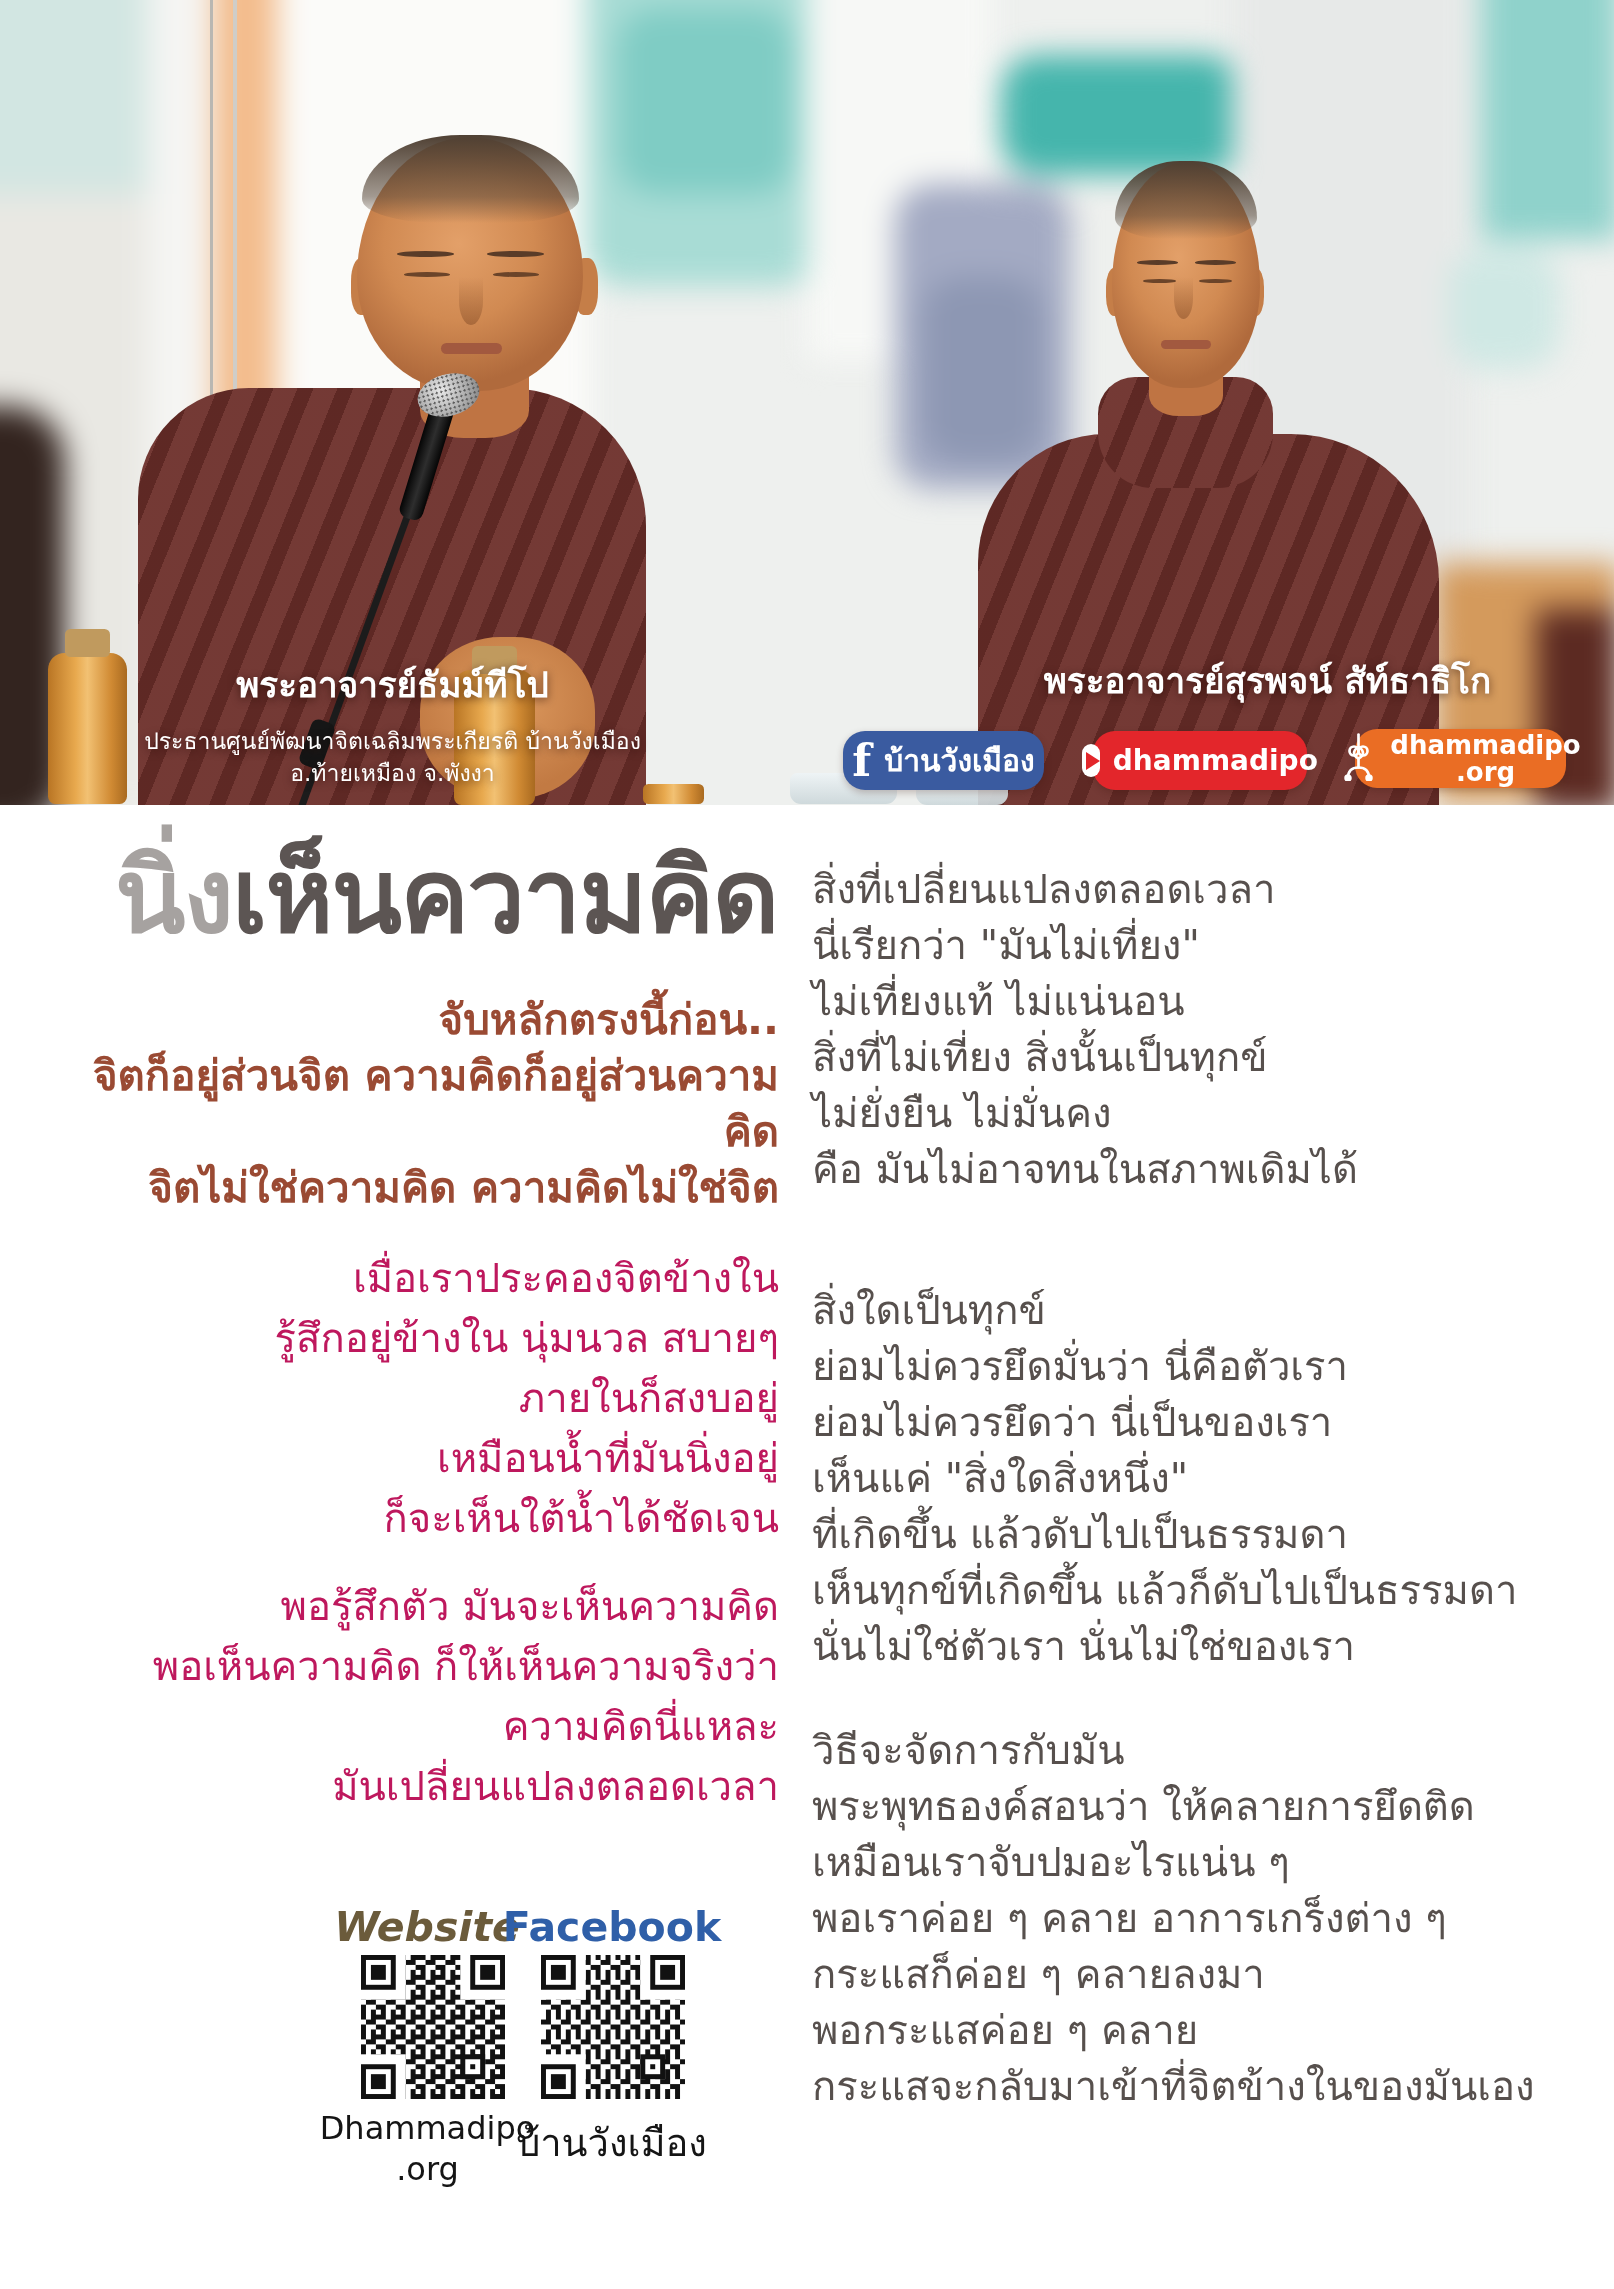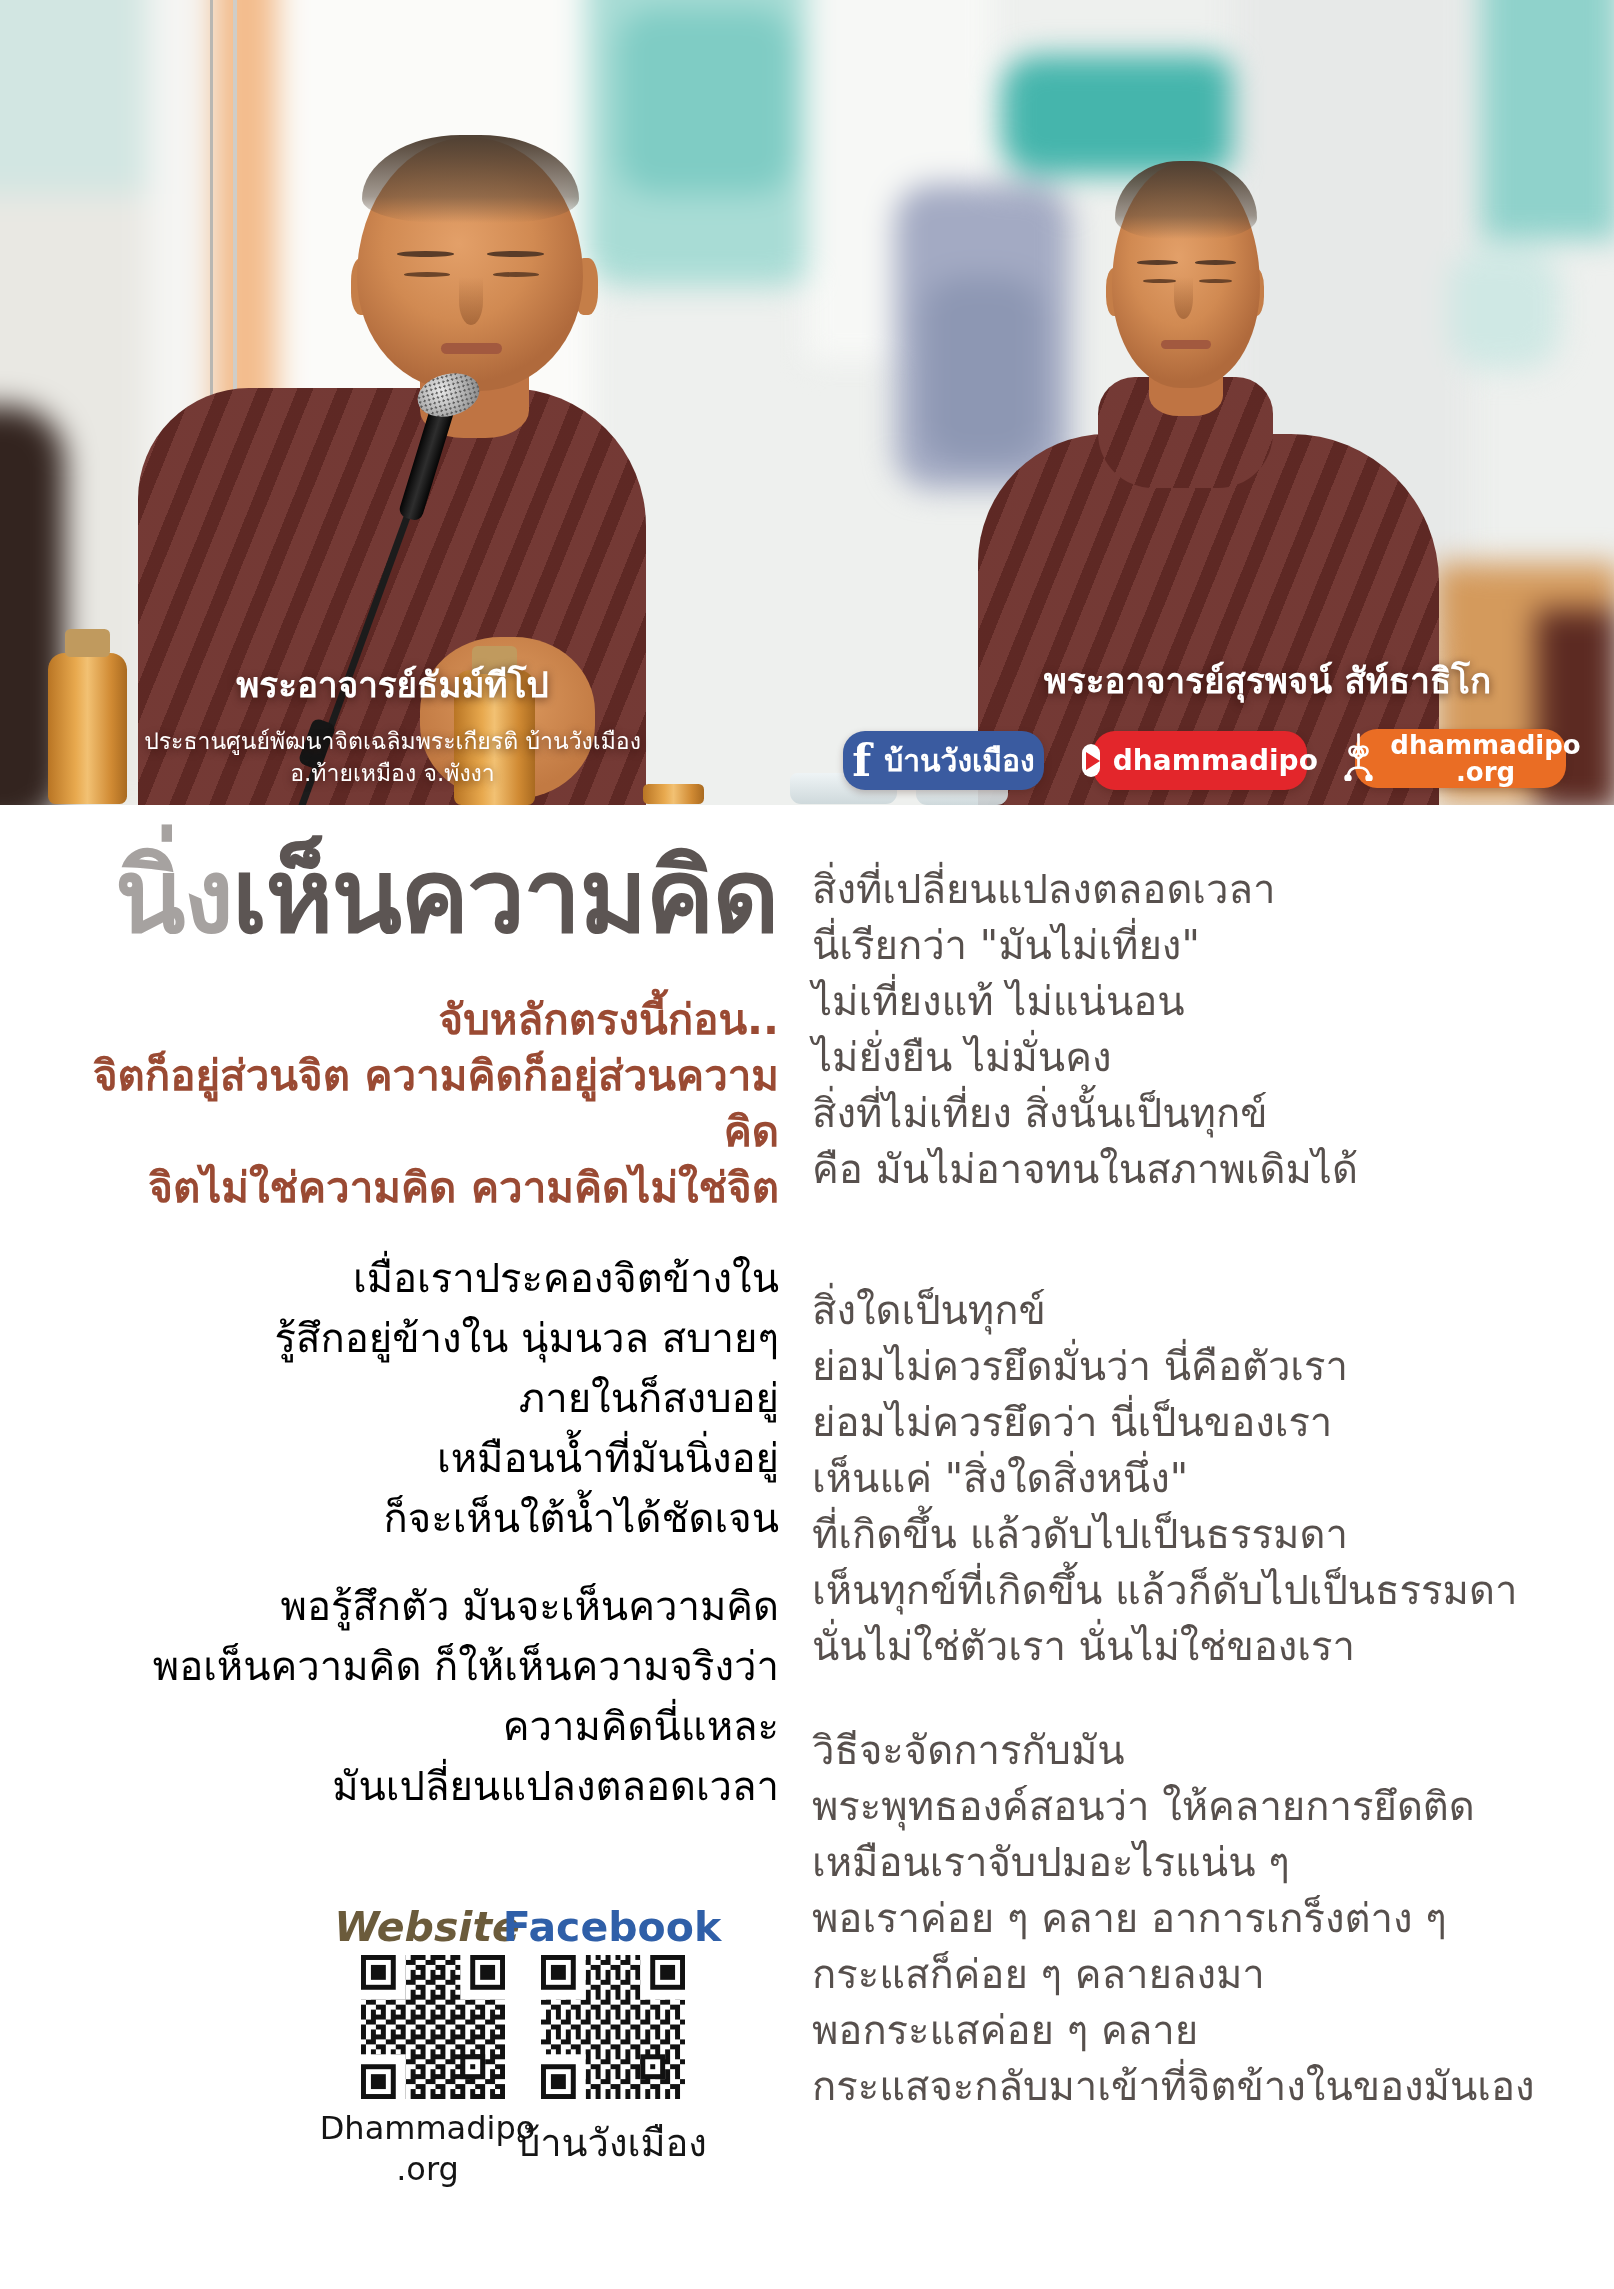--- a/index.html
+++ b/index.html
@@ -70,21 +70,21 @@
   .badge .label-two{font-size:26px;font-weight:bold;line-height:27px;text-align:center;}
   .fb-f{font-size:44px;font-weight:bold;font-family:"DejaVu Serif","Liberation Serif",serif;line-height:44px;}
   .yt-btn{width:44px;height:33px;background:#ffffff;border-radius:9.2px;display:flex;align-items:center;justify-content:center;}
   .yt-tri{width:0;height:0;border-left:14.8px solid #e3262b;border-top:9.2px solid transparent;border-bottom:9.2px solid transparent;margin-left:3.7px;}
 
   
   .title{position:absolute;left:115px;top:836px;font-size:103px;font-weight:bold;line-height:120px;letter-spacing:-1.8px;}
   .title .t1{color:#a6a2a0;}
   .title .t2{color:#5c5553;}
 
-  .leftcol{position:absolute;left:78px;width:701px;text-align:right;color:#000000;}
+  .leftcol{position:absolute;left:78px;width:701px;text-align:right;color:#be185d;}
   .lc-intro{top:992px;font-weight:bold;font-size:42px;line-height:56px;color:#9a4a33;}
   .lc-p1{top:1248px;font-size:40px;line-height:60px;}
   .lc-p2{top:1576px;font-size:40px;line-height:60px;}
 
   .rightcol{position:absolute;left:812px;top:861px;width:794px;text-align:left;color:#57504d;font-size:40px;line-height:56px;}
   .rc-p{margin:0;}
   .rc-p2{margin-top:85px;}
   .rc-p3{margin-top:48px;}
 
   .qr-label{position:absolute;width:240px;text-align:center;font-size:41px;font-weight:bold;}
@@ -234,22 +234,22 @@
     <div>พอเห็นความคิด  ก็ให้เห็นความจริงว่า</div>
     <div>ความคิดนี่แหละ</div>
     <div>มันเปลี่ยนแปลงตลอดเวลา</div>
   </div>
 
   <div class="rightcol">
     <div class="rc-p">
       <div>สิ่งที่เปลี่ยนแปลงตลอดเวลา</div>
       <div>นี่เรียกว่า "มันไม่เที่ยง"</div>
       <div>ไม่เที่ยงแท้  ไม่แน่นอน</div>
+      <div>สิ่งที่ไม่เที่ยง  สิ่งนั้นเป็นทุกข์</div>
       <div>ไม่ยั่งยืน  ไม่มั่นคง</div>
-      <div>สิ่งที่ไม่เที่ยง  สิ่งนั้นเป็นทุกข์</div>
       <div>คือ มันไม่อาจทนในสภาพเดิมได้</div>
     </div>
     <div class="rc-p rc-p2">
       <div>สิ่งใดเป็นทุกข์</div>
       <div>ย่อมไม่ควรยึดมั่นว่า นี่คือตัวเรา</div>
       <div>ย่อมไม่ควรยึดว่า  นี่เป็นของเรา</div>
       <div>เห็นแค่ "สิ่งใดสิ่งหนึ่ง"</div>
       <div>ที่เกิดขึ้น แล้วดับไปเป็นธรรมดา</div>
       <div>เห็นทุกข์ที่เกิดขึ้น แล้วก็ดับไปเป็นธรรมดา</div>
       <div>นั่นไม่ใช่ตัวเรา นั่นไม่ใช่ของเรา</div>

